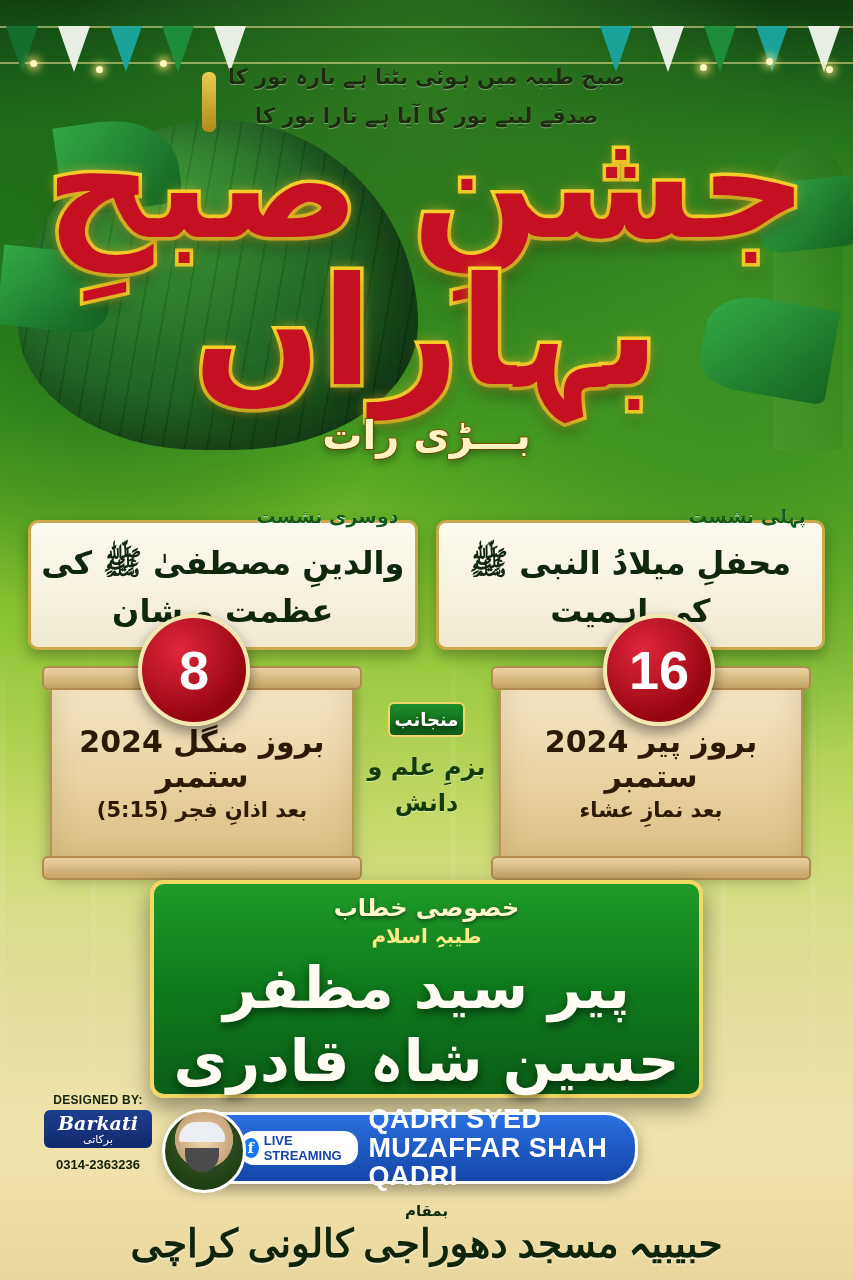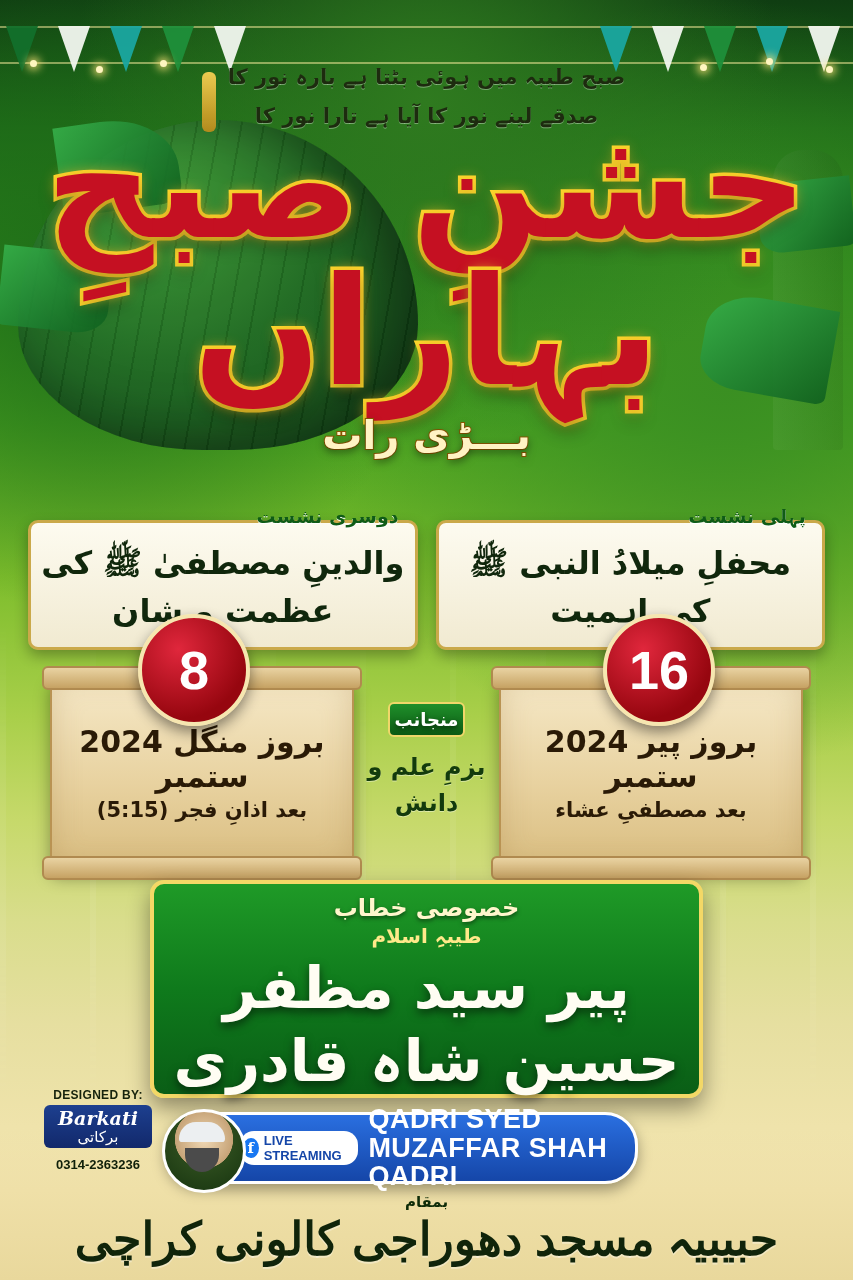--- a/index.html
+++ b/index.html
@@ -384,21 +384,21 @@
   }
   .designer-brand {
     font-family: "DejaVu Serif", serif;
     font-style: italic;
     font-size: 19px;
     font-weight: 700;
     line-height: 1;
   }
   .designer-brand-sub {
     font-family: "DejaVu Sans", sans-serif;
-    font-size: 15px;
+    font-size: 11px;
     direction: rtl;
   }
   .designer-phone {
     margin-top: 9px;
     font-size: 13px;
     font-weight: 700;
     color: #10200a;
   }
 
   
@@ -484,22 +484,22 @@
   .venue-logo {
     display: inline-block;
     font-family: "DejaVu Sans", sans-serif;
     font-size: 15px;
     font-weight: 700;
     color: #0e2c08;
     line-height: 1;
     margin-bottom: 2px;
   }
   .venue-name {
-    font-family: Liberation Sans, sans-serif;
-    font-size: 46px;
+    font-family: Liberation Serif, serif;
+    font-size: 39px;
     font-weight: 700;
     color: #10240a;
     text-shadow: 0 2px 0 rgba(255,255,255,.35);
   }
 </style>
 </head>
 <body>
 
 <div class="poster">
 
@@ -553,21 +553,21 @@
     <div class="session">
       <div class="session-kicker">دوسری نشست</div>
       <div class="session-text">والدینِ مصطفیٰ ﷺ کی عظمت و شان</div>
     </div>
   </div>
 
   <div class="dates">
     <div class="scroll right">
       <div class="scroll-inner">
         <div class="scroll-line1">بروز پیر 2024 ستمبر</div>
-        <div class="scroll-line2">بعد مصطفیِ عشاء</div>
+        <div class="scroll-line2">بعد نمازِ عشاء</div>
       </div>
     </div>
     <div class="badge right">16</div>
 
     <div class="scroll left">
       <div class="scroll-inner">
         <div class="scroll-line1">بروز منگل 2024 ستمبر</div>
         <div class="scroll-line2">بعد اذانِ فجر (5:15)</div>
       </div>
     </div>

